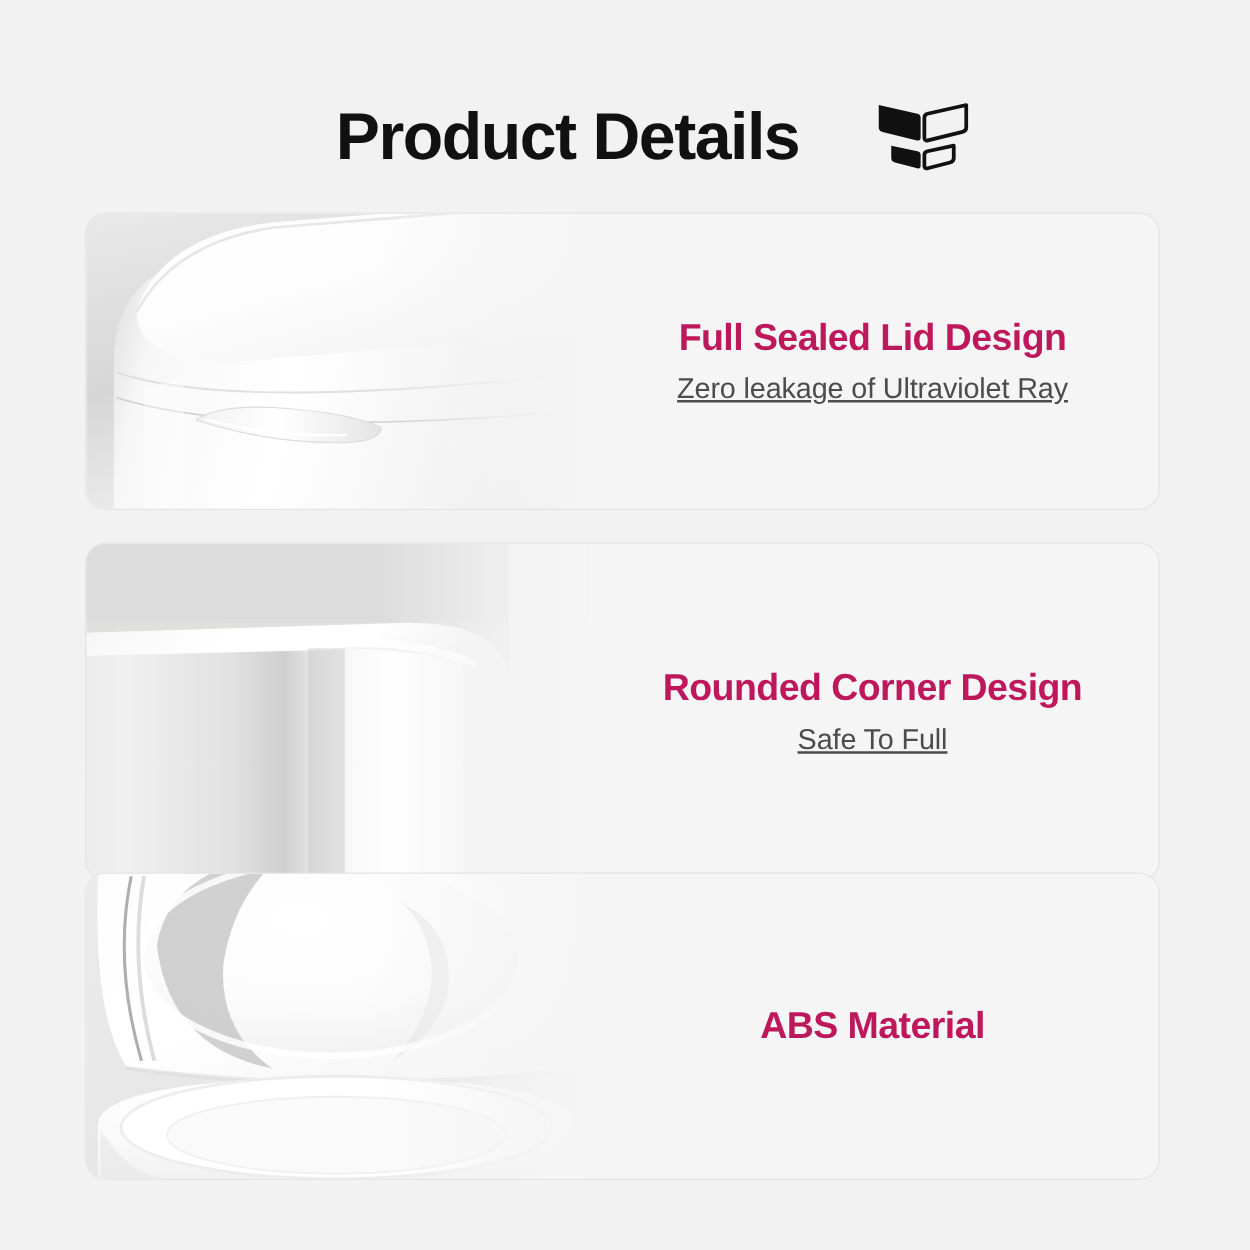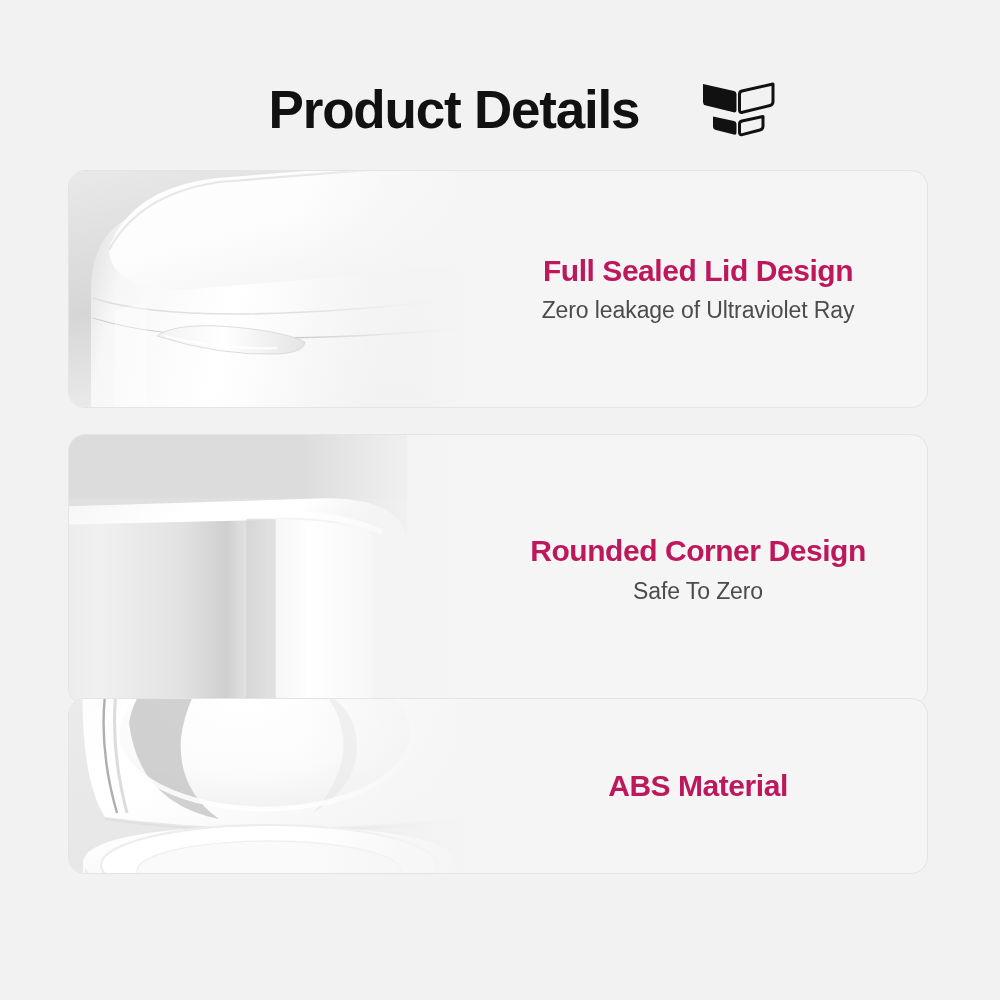--- a/index.html
+++ b/index.html
@@ -42,21 +42,21 @@
     width:860px;
     background:#f5f5f5;
     border:1px solid #e4e4e4;
     border-radius:17px;
     overflow:hidden;
     display:flex;
     align-items:stretch;
   }
   #card-0 { top:170px;  height:238px; }
   #card-1 { top:434px;  height:271px; }
-  #card-2 { top:698px;  height:176px; }
+  #card-2 { top:698px;  height:246px; }
 
   .card-media {
     position:relative;
     flex:0 0 400px;
     overflow:hidden;
     background:#f5f5f5;
   }
   .card-media svg { position:absolute; left:0; top:0; width:100%; height:100%; display:block; }
   
   .media-fade {
@@ -86,20 +86,21 @@
     line-height:1.18;
     white-space:nowrap;
   }
   .card-sub {
     margin-top:7px;
     font-size:23px;
     font-weight:400;
     color:#4c4c4c;
     line-height:1.32;
     letter-spacing:-0.1px;
+    text-decoration:underline;
   }
 </style>
 </head>
 <body>
 
 <div class="page">
 
   <div class="header">
     <div class="header-title">Product Details</div>
 
@@ -205,21 +206,21 @@
 
         <rect x="180" y="74" width="26" height="164" fill="#c9c9c9" opacity="0.5"></rect>
         <rect x="232" y="78" width="58" height="160" fill="#ffffff" opacity="0.55"></rect>
 
         <rect x="322" y="0" width="78" height="238" fill="#efefef"></rect>
       </svg>
       <div class="media-fade"></div>
     </div>
     <div class="card-text">
       <div class="card-heading">Rounded Corner Design</div>
-      <div class="card-sub">Safe To Zero</div>
+      <div class="card-sub">Safe To Full</div>
     </div>
   </div>
 
   <div class="card" id="card-2">
     <div class="card-media">
       <svg viewBox="0 0 400 238" preserveAspectRatio="xMidYMid slice">
         <defs>
           <linearGradient id="c2bg" x1="0" y1="0" x2="0.3" y2="1">
             <stop offset="0" stop-color="#ebebeb"></stop>
             <stop offset="1" stop-color="#e6e6e6"></stop>

